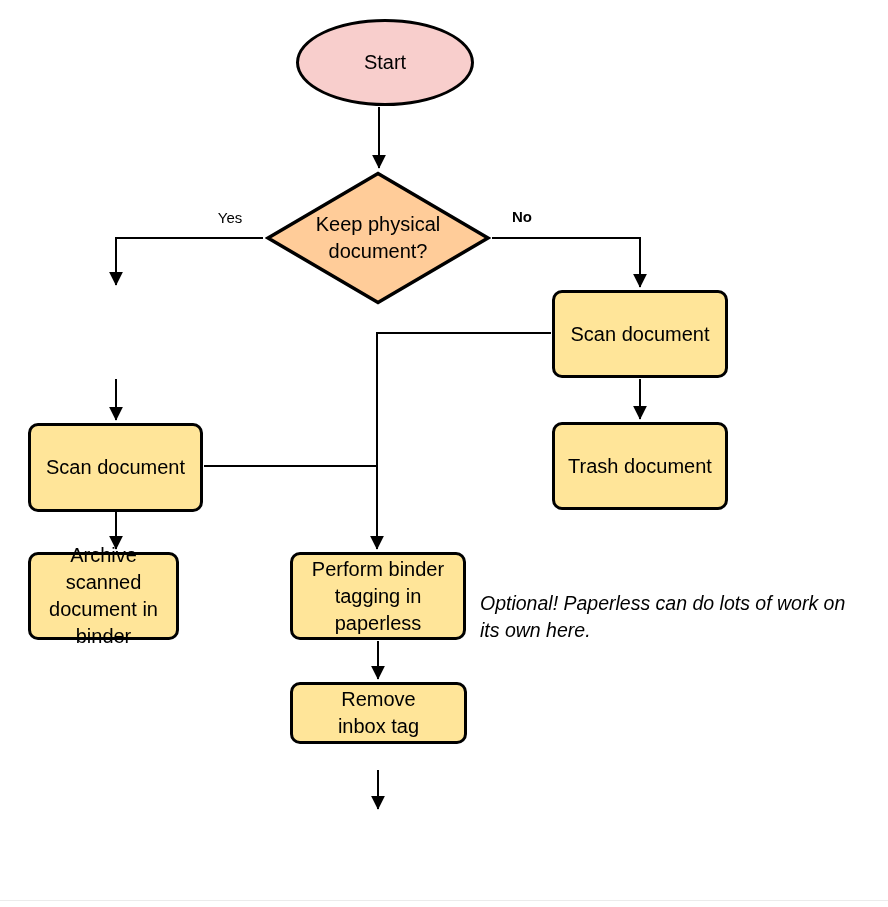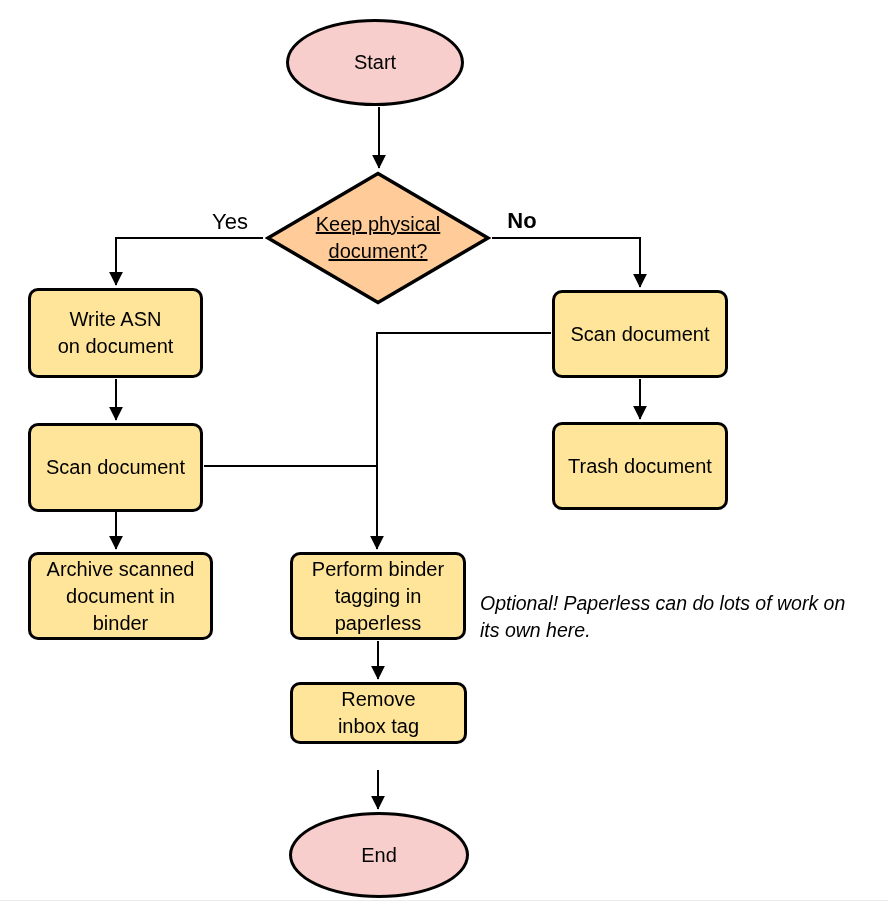--- a/index.html
+++ b/index.html
@@ -31,29 +31,29 @@
   .terminator {
     background: #f8cecc;
     border: 3px solid #000000;
     border-radius: 50%;
   }
   .process {
     background: #ffe599;
     border: 3px solid #000000;
     border-radius: 10px;
   }
-  .decision { background: transparent; border: none; text-decoration: underline; }
+  .decision { background: transparent; border: none; }
   .decision .shape {
     position: absolute;
     left: 0; top: 0; width: 100%; height: 100%;
   }
   .decision .label { position: relative; z-index: 1; }
   .edge-label {
     position: absolute;
-    font-size: 22px;
+    font-size: 15px;
     text-align: center;
     width: 50px;
   }
   .annotation {
     position: absolute;
     left: 480px;
     top: 590px;
     width: 410px;
     font-size: 19.5px;
     line-height: 27px;
@@ -85,46 +85,42 @@
       <path d="M 116 379 L 116 420" marker-end="url(#arrow)"></path>
       <path d="M 116 512 L 116 549" marker-end="url(#arrow)"></path>
       <path d="M 640 379 L 640 419" marker-end="url(#arrow)"></path>
       <path d="M 551 333 L 377 333 L 377 549" marker-end="url(#arrow)"></path>
       <path d="M 204 466 L 377 466"></path>
       <path d="M 378 641 L 378 679" marker-end="url(#arrow)"></path>
       <path d="M 378 770 L 378 809" marker-end="url(#arrow)"></path>
     </g>
   </svg>
 
-  <div class="node terminator" style="left:286px; top:19px; width:178px; height:87px;">
+  <div class="node terminator" style="left:296px; top:19px; width:178px; height:87px;">
     <span class="label">Start</span>
   </div>
 
   <div class="node decision" style="left:265px; top:171px; width:226px; height:134px;">
     <svg class="shape" viewBox="0 0 226 134" xmlns="http://www.w3.org/2000/svg">
       <polygon points="113,2.5 223,67 113,131.5 3,67" fill="#ffcc99" stroke="#000000" stroke-width="3.5"></polygon>
     </svg>
     <span class="label">Keep physical
 document?</span>
   </div>
 
   <div class="edge-label" style="left:205px; top:209px;">Yes</div>
 
   <div class="edge-label" style="left:497px; top:208px;font-weight:bold;">No</div>
 
-  <div class="node process" style="left:28px; top:288px; width:175px; height:90px;">
-    <span class="label">Write ASN
-on document</span>
-  </div>
 
   <div class="node process" style="left:28px; top:423px; width:175px; height:89px;">
     <span class="label">Scan document</span>
   </div>
 
-  <div class="node process" style="left:28px; top:552px; width:185px; height:88px;">
+  <div class="node process" style="left:28px; top:552px; width:151px; height:88px;">
     <span class="label">Archive scanned
 document in
 binder</span>
   </div>
 
   <div class="node process" style="left:552px; top:290px; width:176px; height:88px;">
     <span class="label">Scan document</span>
   </div>
 
   <div class="node process" style="left:552px; top:422px; width:176px; height:88px;">
@@ -138,19 +134,16 @@
   </div>
 
   <div class="annotation">Optional! Paperless can do lots of work on
 its own here.</div>
 
   <div class="node process" style="left:290px; top:682px; width:177px; height:62px;">
     <span class="label">Remove
 inbox tag</span>
   </div>
 
-  <div class="node terminator" style="left:289px; top:812px; width:180px; height:86px;">
-    <span class="label">End</span>
-  </div>
 
   <div class="bottom-rule"></div>
 
 </div>
 
 </body></html>

